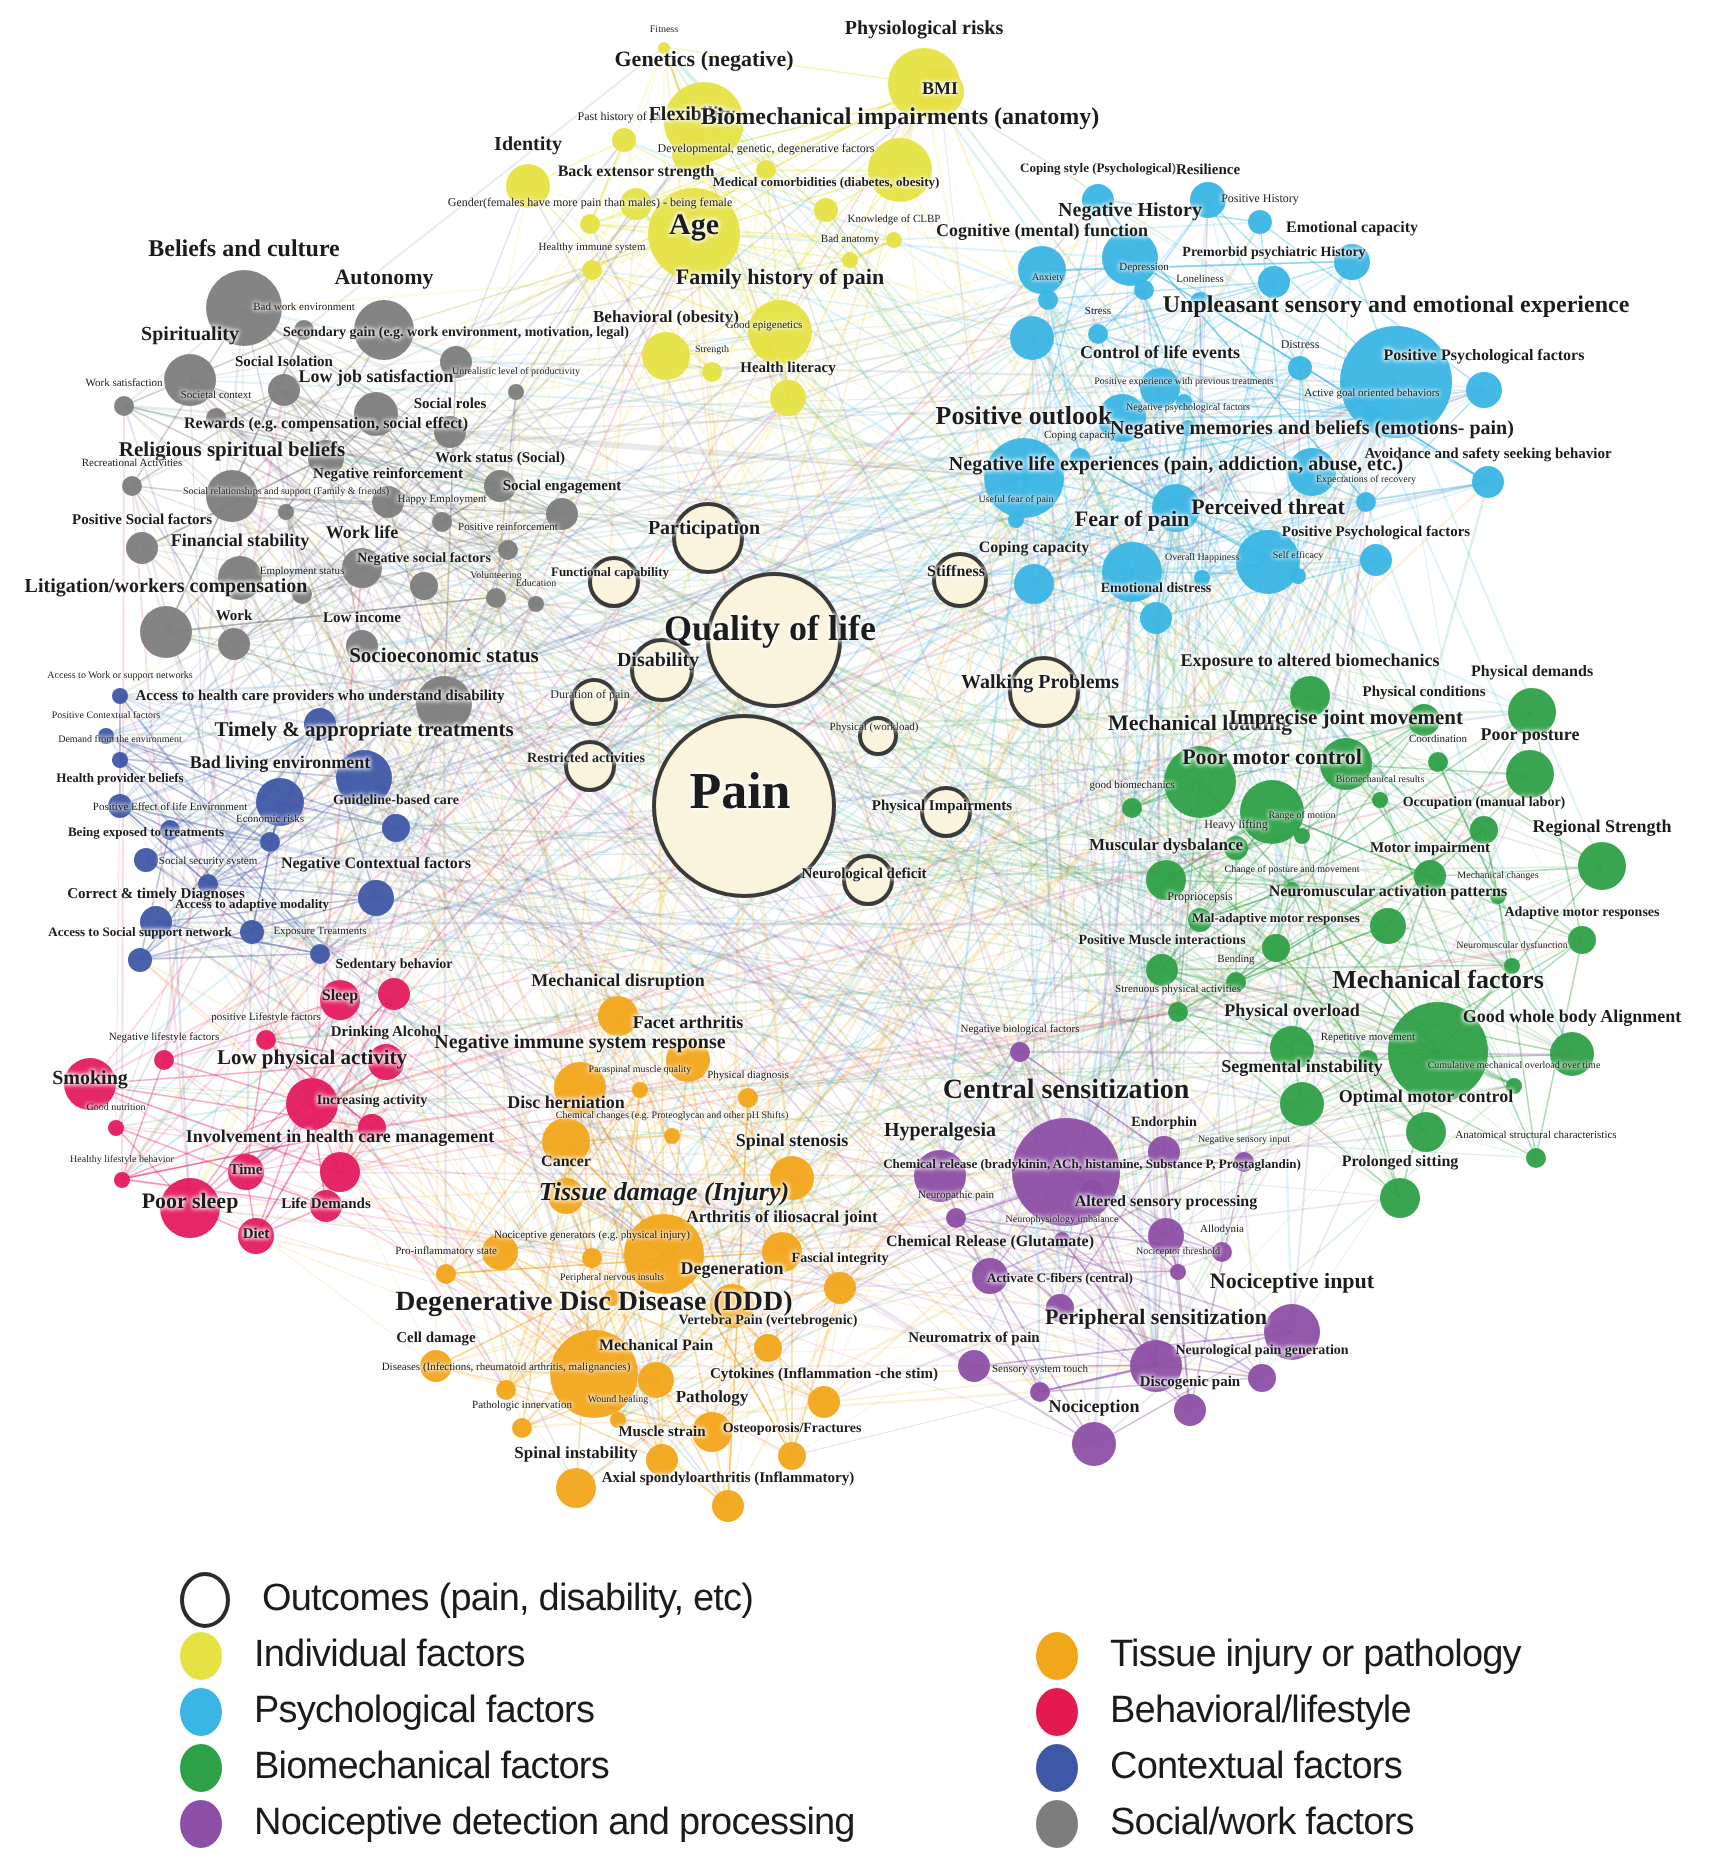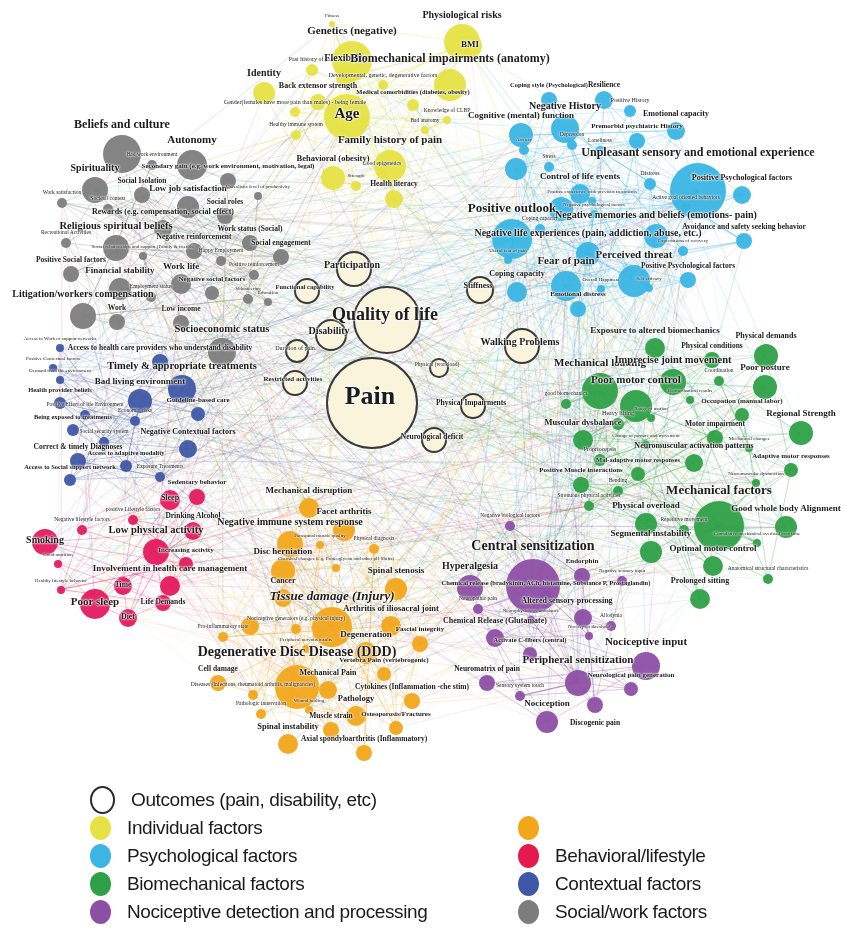--- a/index.html
+++ b/index.html
@@ -1784,21 +1784,21 @@
       <div class="lbl" style="left: 270px; top: 560.8px; font-size: 10px;">Hyperalgesia</div>
       <div class="node n" style="left: 574px; top: 567.9px; width: 16px; height: 16px; background: rgb(141, 79, 165);"></div>
       <div class="lbl" style="left: 382px; top: 557.96px; font-size: 7px;">Endorphin</div>
       <div class="node n" style="left: 617px; top: 575.5px; width: 10px; height: 10px; background: rgb(141, 79, 165);"></div>
       <div class="lbl" style="left: 422px; top: 568.4px; font-size: 5px; font-weight: normal;">Negative sensory input</div>
       <div class="node n" style="left: 540px; top: 589.55px; width: 12px; height: 12px; background: rgb(141, 79, 165);"></div>
       <div class="lbl" style="left: 346px; top: 580.32px; font-size: 6.5px;">Chemical release (bradykinin, ACh, histamine, Substance P, Prostaglandin)</div>
       <div class="node n" style="left: 473px; top: 603.85px; width: 10px; height: 10px; background: rgb(141, 79, 165);"></div>
       <div class="lbl" style="left: 278px; top: 596.04px; font-size: 5.5px; font-weight: normal;">Neuropathic pain</div>
       <div class="node n" style="left: 574px; top: 608.6px; width: 18px; height: 18px; background: rgb(141, 79, 165);"></div>
-      <div class="lbl" style="left: 367px; top: 597.24px; font-size: 8px;">Altered sensory processing</div>
+      <div class="lbl" style="left: 383px; top: 597.24px; font-size: 8px;">Altered sensory processing</div>
       <div class="node n" style="left: 527px; top: 615.5px; width: 8px; height: 8px; background: rgb(141, 79, 165);"></div>
       <div class="lbl" style="left: 331px; top: 608.4px; font-size: 5px; font-weight: normal;">Neurophysiology imbalance</div>
       <div class="node n" style="left: 486px; top: 628.6px; width: 18px; height: 18px; background: rgb(141, 79, 165);"></div>
       <div class="lbl" style="left: 295px; top: 617.24px; font-size: 8px;">Chemical Release (Glutamate)</div>
       <div class="node n" style="left: 606px; top: 620.85px; width: 10px; height: 10px; background: rgb(141, 79, 165);"></div>
       <div class="lbl" style="left: 411px; top: 613.04px; font-size: 5.5px; font-weight: normal;">Allodynia</div>
       <div class="node n" style="left: 585px; top: 631.5px; width: 8px; height: 8px; background: rgb(141, 79, 165);"></div>
       <div class="lbl" style="left: 389px; top: 624.4px; font-size: 5px; font-weight: normal;">Nociceptor threshold</div>
       <div class="node n" style="left: 523px; top: 646.55px; width: 14px; height: 14px; background: rgb(141, 79, 165);"></div>
       <div class="lbl" style="left: 330px; top: 637.32px; font-size: 6.5px;">Activate C-fibers (central)</div>
@@ -1806,21 +1806,21 @@
       <div class="lbl" style="left: 446px; top: 636.08px; font-size: 11px;">Nociceptive input</div>
       <div class="node n" style="left: 565px; top: 669.7px; width: 26px; height: 26px; background: rgb(141, 79, 165);"></div>
       <div class="lbl" style="left: 378px; top: 654.08px; font-size: 11px;">Peripheral sensitization</div>
       <div class="node n" style="left: 479px; top: 675.25px; width: 16px; height: 16px; background: rgb(141, 79, 165);"></div>
       <div class="lbl" style="left: 287px; top: 664.6px; font-size: 7.5px;">Neuromatrix of pain</div>
       <div class="node n" style="left: 624px; top: 681.9px; width: 14px; height: 14px; background: rgb(141, 79, 165);"></div>
       <div class="lbl" style="left: 431px; top: 671.96px; font-size: 7px;">Neurological pain generation</div>
       <div class="node n" style="left: 515px; top: 690.85px; width: 10px; height: 10px; background: rgb(141, 79, 165);"></div>
       <div class="lbl" style="left: 320px; top: 683.04px; font-size: 5.5px; font-weight: normal;">Sensory system touch</div>
       <div class="node n" style="left: 587px; top: 697.25px; width: 16px; height: 16px; background: rgb(141, 79, 165);"></div>
-      <div class="lbl" style="left: 395px; top: 686.6px; font-size: 7.5px; margin-top: 32px;">Discogenic pain</div>
+      <div class="lbl" style="left: 395px; top: 686.6px; font-size: 7.5px;">Discogenic pain</div>
       <div class="node n" style="left: 536px; top: 711.3px; width: 22px; height: 22px; background: rgb(141, 79, 165);"></div>
       <div class="lbl" style="left: 347px; top: 698.52px; font-size: 9px;">Nociception</div>
       <div class="node b" style="left: 645px; top: 338.3px; width: 20px; height: 20px; background: rgb(46, 160, 71);"></div>
       <div class="lbl" style="left: 455px; top: 325.52px; font-size: 9px;">Exposure to altered biomechanics</div>
       <div class="node b" style="left: 754px; top: 343.6px; width: 24px; height: 24px; background: rgb(46, 160, 71);"></div>
       <div class="lbl" style="left: 566px; top: 332.24px; font-size: 8px;">Physical demands</div>
       <div class="node b" style="left: 704px; top: 352.25px; width: 16px; height: 16px; background: rgb(46, 160, 71);"></div>
       <div class="lbl" style="left: 512px; top: 341.6px; font-size: 7.5px;">Physical conditions</div>
       <div class="node b" style="left: 582px; top: 372.7px; width: 36px; height: 36px; background: rgb(46, 160, 71);"></div>
       <div class="lbl" style="left: 400px; top: 357.08px; font-size: 11px;">Mechanical loading</div>
@@ -1930,20 +1930,21 @@
           <span class="legend-label">Biomechanical factors</span>
         </div>
         <div class="legend-row">
           <span class="swatch" style="background: rgb(141, 79, 165);"></span>
           <span class="legend-label">Nociceptive detection and processing</span>
         </div>
       </div>
     <div class="legend-col" id="legend-right">
         <div class="legend-row">
           <span class="swatch" style="background: rgb(242, 167, 27);"></span>
+          <span class="legend-label">Tissue injury or pathology</span>
         </div>
         <div class="legend-row">
           <span class="swatch" style="background: rgb(228, 26, 79);"></span>
           <span class="legend-label">Behavioral/lifestyle</span>
         </div>
         <div class="legend-row">
           <span class="swatch" style="background: rgb(63, 87, 167);"></span>
           <span class="legend-label">Contextual factors</span>
         </div>
         <div class="legend-row">

